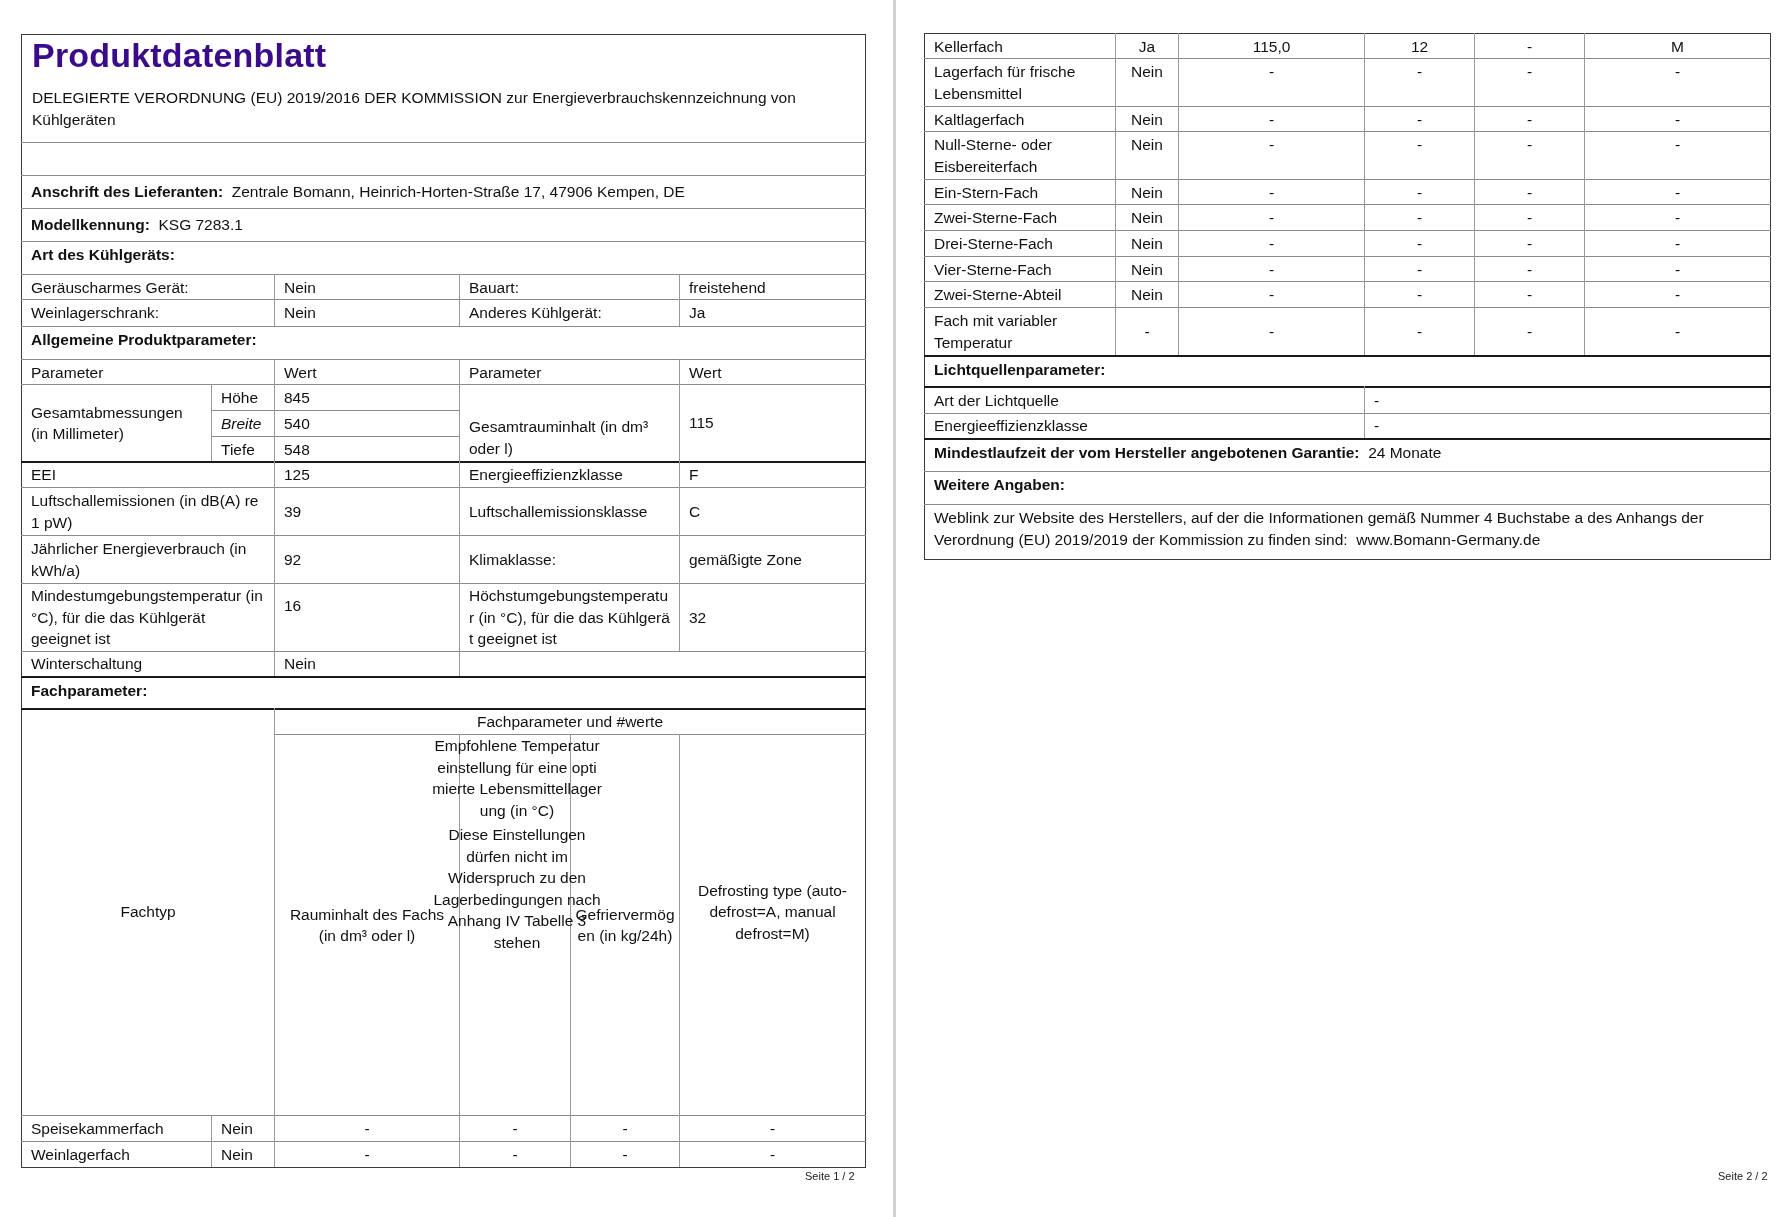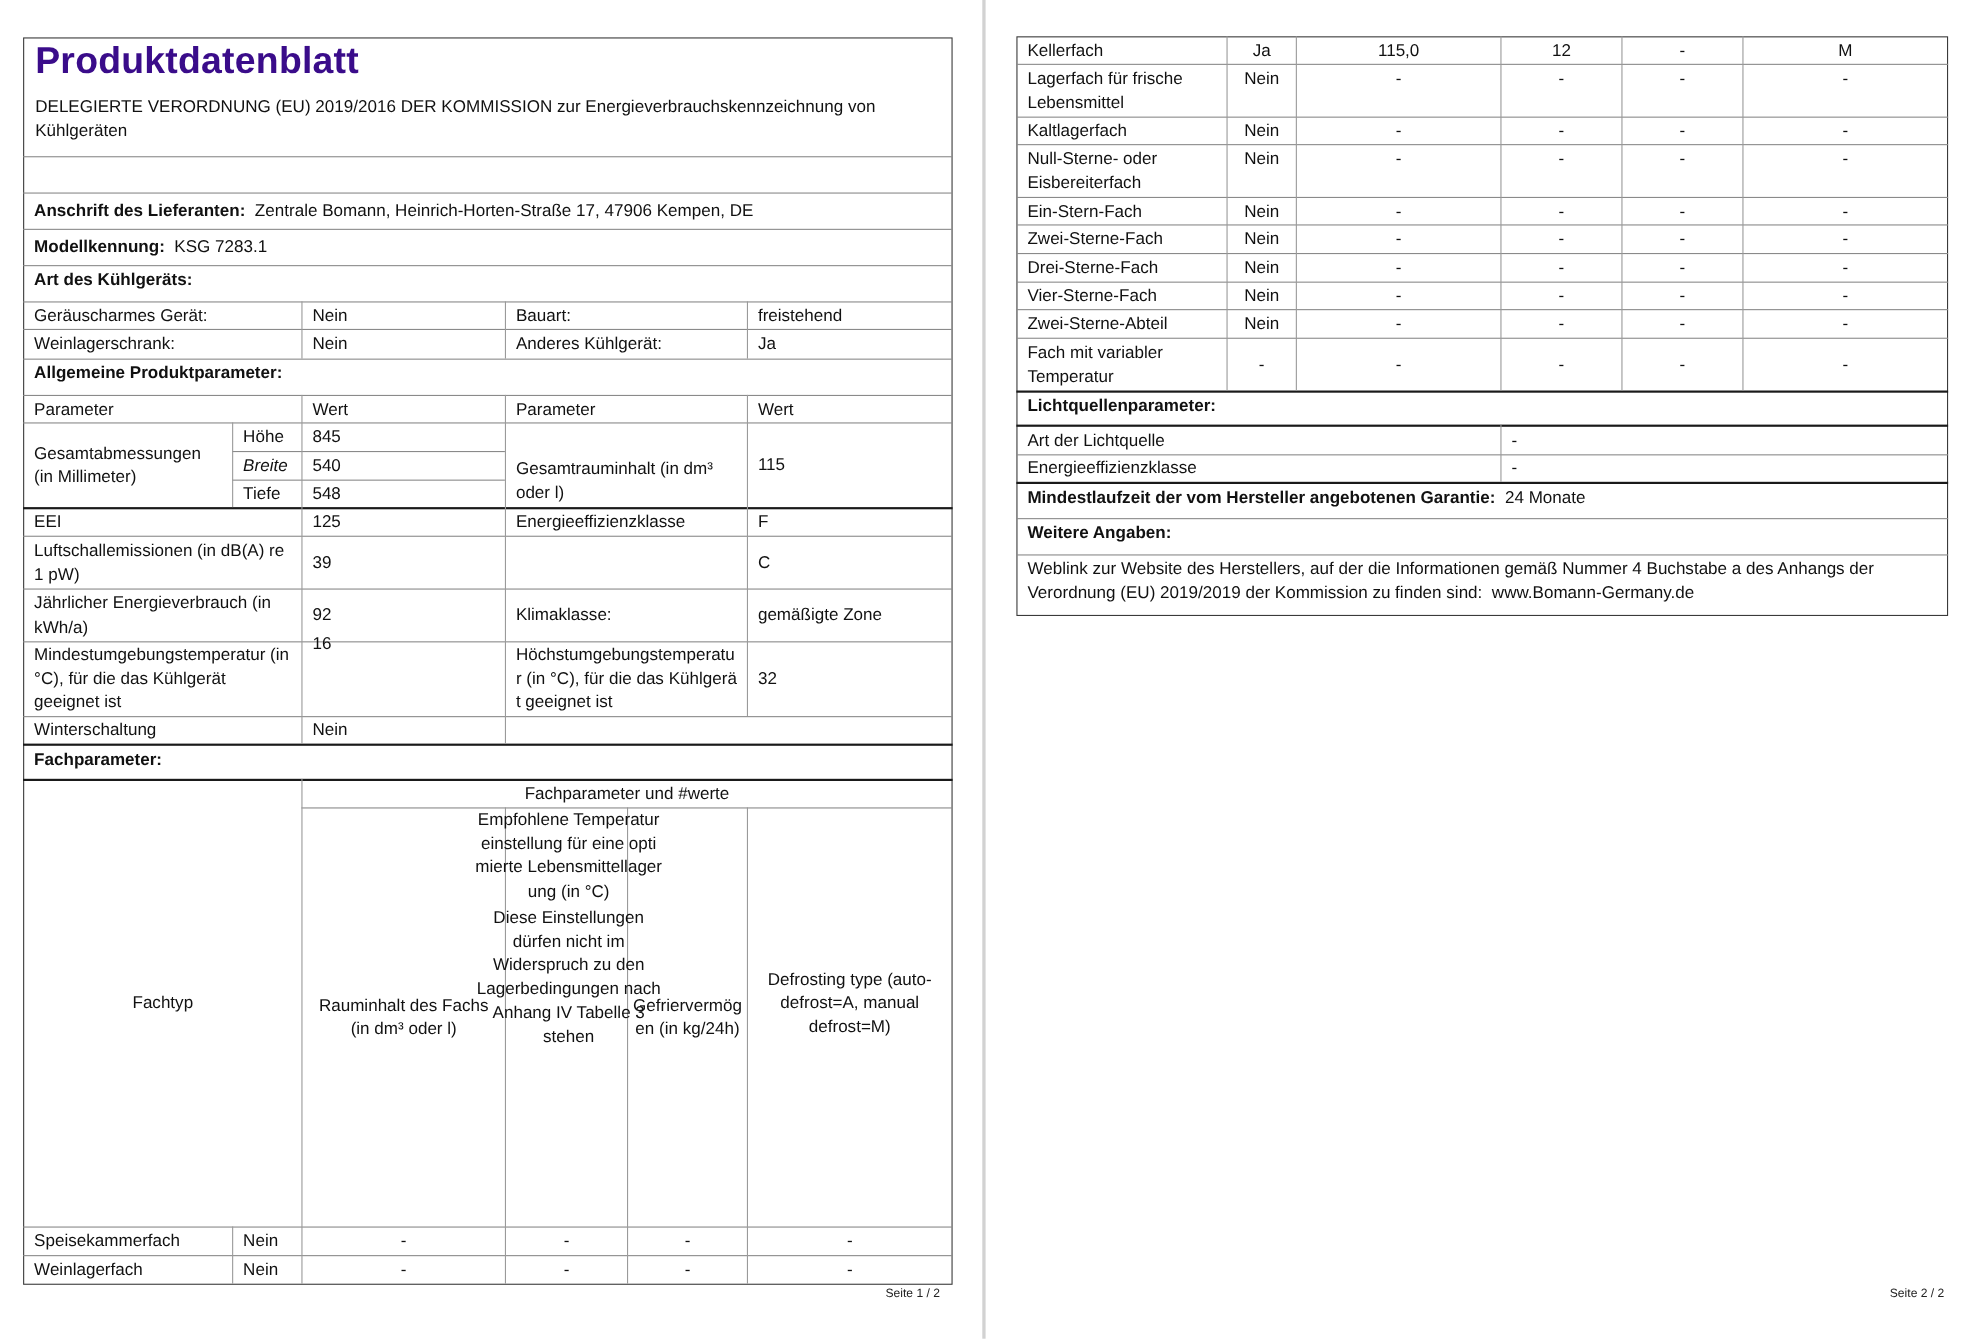--- a/index.html
+++ b/index.html
@@ -125,41 +125,44 @@
   <div class="cell vc" style="left:680px; top:463px; width:185px; height:24px;">
       <span>F</span>
     </div>
 
   <div class="cell vc" style="left:22px; top:488px; width:252px; height:47px;">
       <span>Luftschallemissionen (in dB(A) re 1 pW)</span>
     </div>
   <div class="cell vc" style="left:275px; top:488px; width:184px; height:47px;">
       <span>39</span>
     </div>
+  <div class="cell vc" style="left:460px; top:488px; width:219px; height:47px;">
+      <span>Luftschallemissionsklasse</span>
+    </div>
   <div class="cell vc" style="left:680px; top:488px; width:185px; height:47px;">
       <span>C</span>
     </div>
 
   <div class="cell vc" style="left:22px; top:536px; width:252px; height:47px;">
       <span>Jährlicher Energieverbrauch (in kWh/a)</span>
     </div>
   <div class="cell vc" style="left:275px; top:536px; width:184px; height:47px;">
       <span>92</span>
     </div>
   <div class="cell vc" style="left:460px; top:536px; width:219px; height:47px;">
       <span>Klimaklasse:</span>
     </div>
   <div class="cell vc" style="left:680px; top:536px; width:185px; height:47px;">
       <span>gemäßigte Zone</span>
     </div>
 
   <div class="cell vc" style="left:22px; top:584px; width:252px; height:67px;">
       <span>Mindestumgebungstemperatur (in °C), für die das Kühlgerät geeignet ist</span>
     </div>
-  <div class="cell vc" style="left:275px; top:552px; width:184px; height:67px;">
+  <div class="cell vc" style="left:275px; top:572px; width:184px; height:67px;">
       <span>16</span>
     </div>
   <div class="cell vc" style="left:460px; top:584px; width:219px; height:67px; word-break:break-all;">
       <span>Höchstumgebungstemperatur (in °C), für die das Kühlgerät geeignet ist</span>
     </div>
   <div class="cell vc" style="left:680px; top:584px; width:185px; height:67px;">
       <span>32</span>
     </div>
 
   <div class="cell vc" style="left:22px; top:652px; width:252px; height:24px;">

